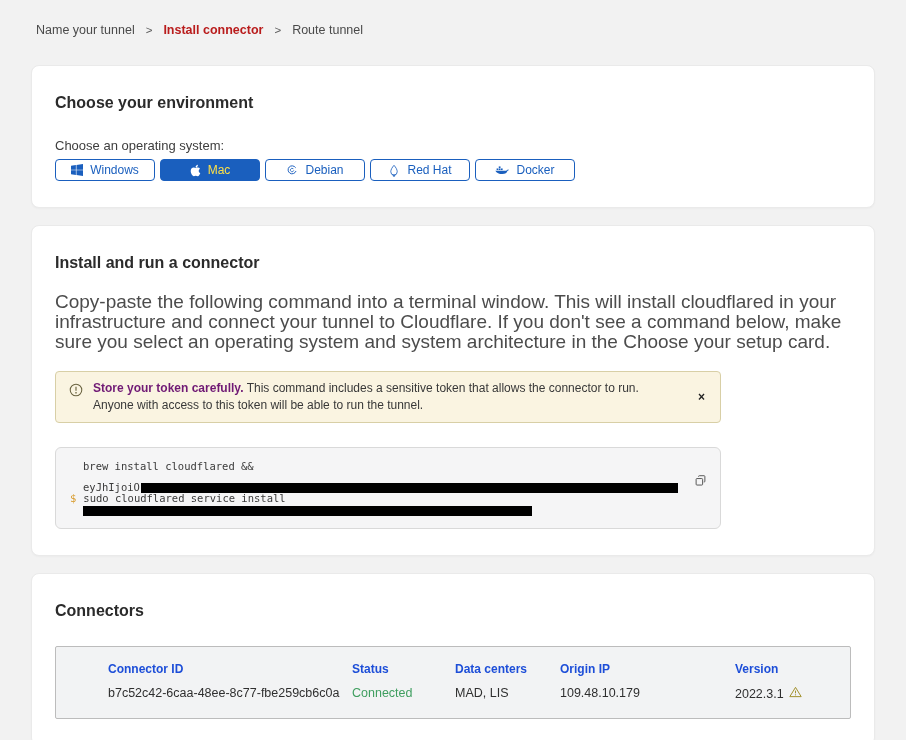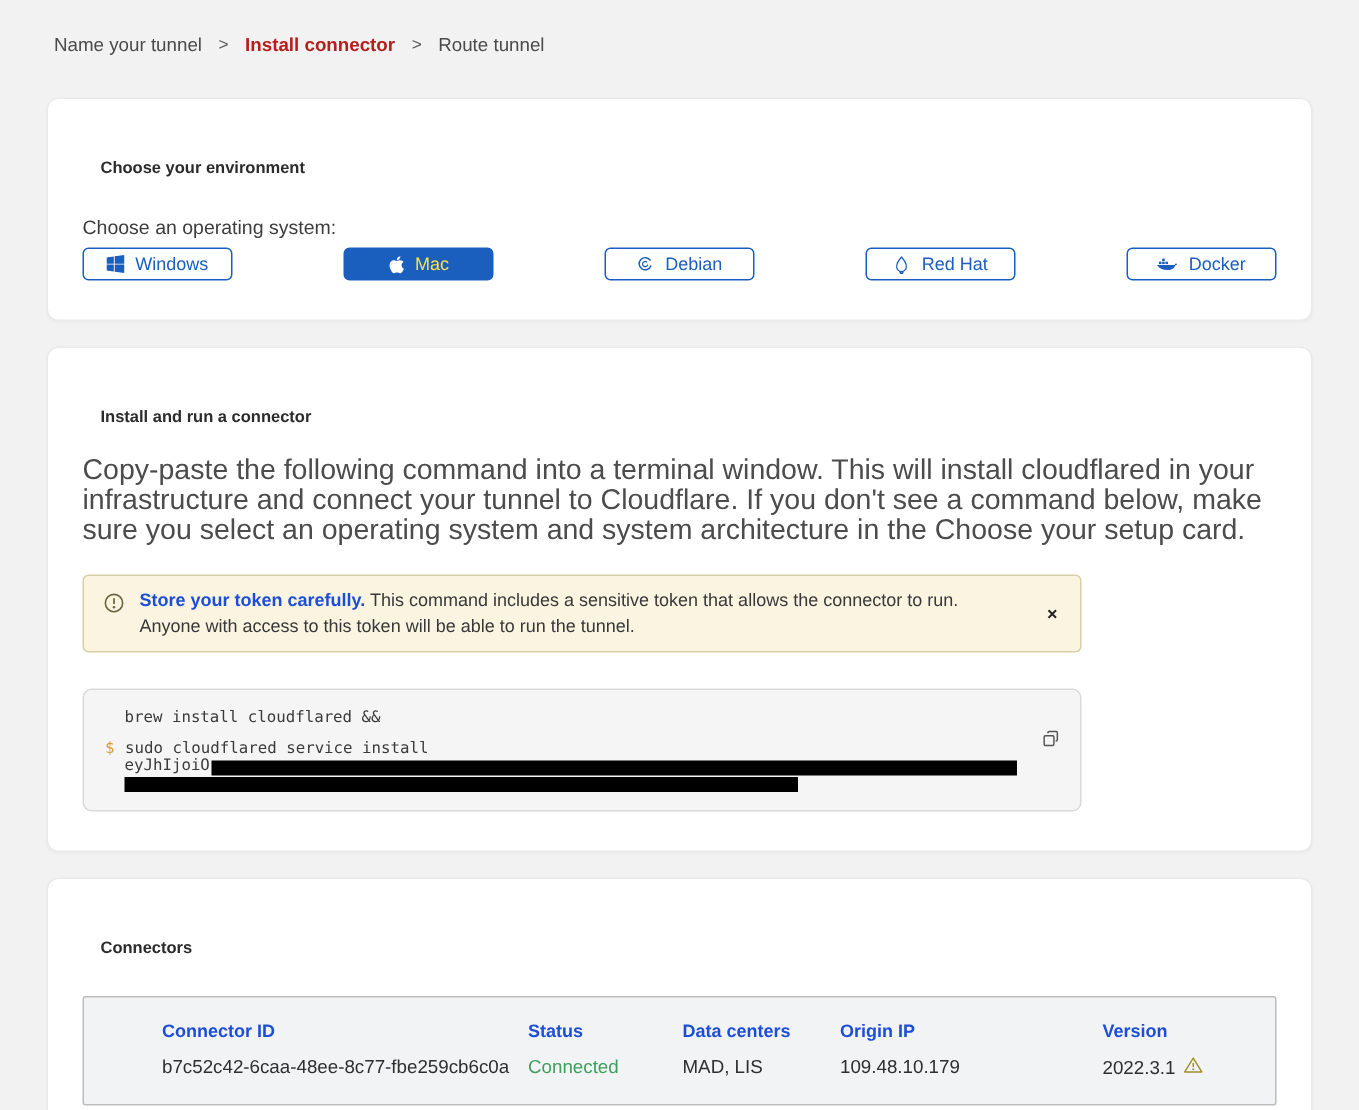--- a/index.html
+++ b/index.html
@@ -26,43 +26,43 @@
   .crumb.active{font-weight:700;color:#b91c1c;}
   .crumb-sep{color:#5a5a5a;font-size:11.5px;}
 
   
   .card{
     background:#fff;border:1px solid #eaeaea;border-radius:8px;
     padding:28px 23px 26px 23px;margin-top:17px;
     box-shadow:0 1px 2px rgba(0,0,0,.03);
   }
   .card.first{margin-top:28px;}
-  .card-title{margin:12px;font-size:11px;font-weight:700;color:#2b2b2b;}
+  .card-title{margin:0;font-size:16px;font-weight:700;color:#2b2b2b;}
 
   
   .os-label{margin-top:26px;font-size:13px;color:#3d3d3d;}
-  .os-row{display:flex;gap:5px;margin-top:6px;justify-content:space-between;}
+  .os-row{display:flex;gap:5px;margin-top:6px;}
   .os-btn{
     width:100px;height:22px;border:1px solid var(--accent);border-radius:4px;
     background:#fff;color:var(--accent);font-size:12px;font-family:inherit;
     display:flex;align-items:center;justify-content:center;gap:7px;cursor:pointer;padding:0;
   }
   .os-btn.selected{background:var(--accent);color:#fde047;}
   .os-btn svg{display:block;}
 
   
   .desc{margin-top:20px;font-size:19px;color:#4c4c4c;line-height:20px;max-width:795px;}
   .banner{
     margin-top:16px;width:666px;background:var(--warn-bg);
     border:1px solid var(--warn-border);border-radius:4px;
     display:flex;align-items:flex-start;gap:10px;padding:8px 10px 8px 13px;
   }
   .banner-icon{margin-top:3px;flex:none;}
   .banner-text{flex:1;font-size:12px;line-height:17px;color:#383838;max-width:566px;}
-  .banner-text b{color:#1d4ed8;}
+  .banner-text b{color:#701a75;}
   .banner-close{
     border:none;background:none;font-size:12px;font-weight:700;color:#222;
     align-self:center;cursor:pointer;padding:2px 5px;margin-left:auto;font-family:inherit;
   }
 
   .code-block{
     position:relative;margin-top:24px;width:666px;
     background:#f5f5f6;border:1px solid #d9d9d9;border-radius:6px;
     padding:13px 32px 12px 14px;
     font-family:"DejaVu Sans Mono","Liberation Mono",monospace;
@@ -184,22 +184,22 @@
     <div class="code-block">
       <button class="copy-btn" title="">
         <span>
           <svg width="13" height="13" viewBox="0 0 16 16" fill="none" stroke="#555" stroke-width="1.2">
             <rect x="2.6" y="5.6" width="8" height="8" rx="1"></rect>
             <path d="M5.6 3.4v-.3a1 1 0 0 1 1-1h5.8a1 1 0 0 1 1 1v5.8a1 1 0 0 1-1 1h-.4"></path>
           </svg>
         </span>
       </button>
       <div class="code-line ind gap">brew install cloudflared &amp;&amp;</div>
+      <div class="code-line ind"><span>eyJhIjoiO</span><span class="redact r1"></span></div>
       <div class="code-line"><span class="prompt">$</span><span>sudo cloudflared service install</span></div>
-      <div class="code-line ind"><span>eyJhIjoiO</span><span class="redact r1"></span></div>
       <div class="code-line ind"><span class="redact r2"></span></div>
     </div>
   </section>
 
   <section class="card">
     <h2 class="card-title">Connectors</h2>
     <div class="conn-box">
       <div class="conn-grid">
         <div class="th">Connector ID</div>
         <div class="th">Status</div>

